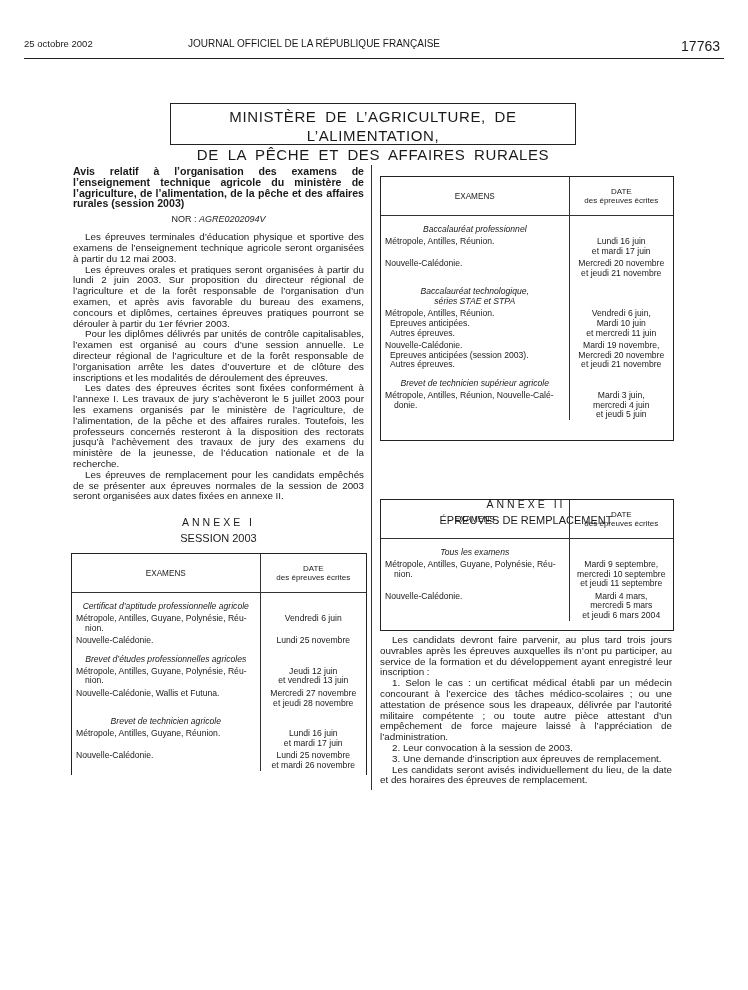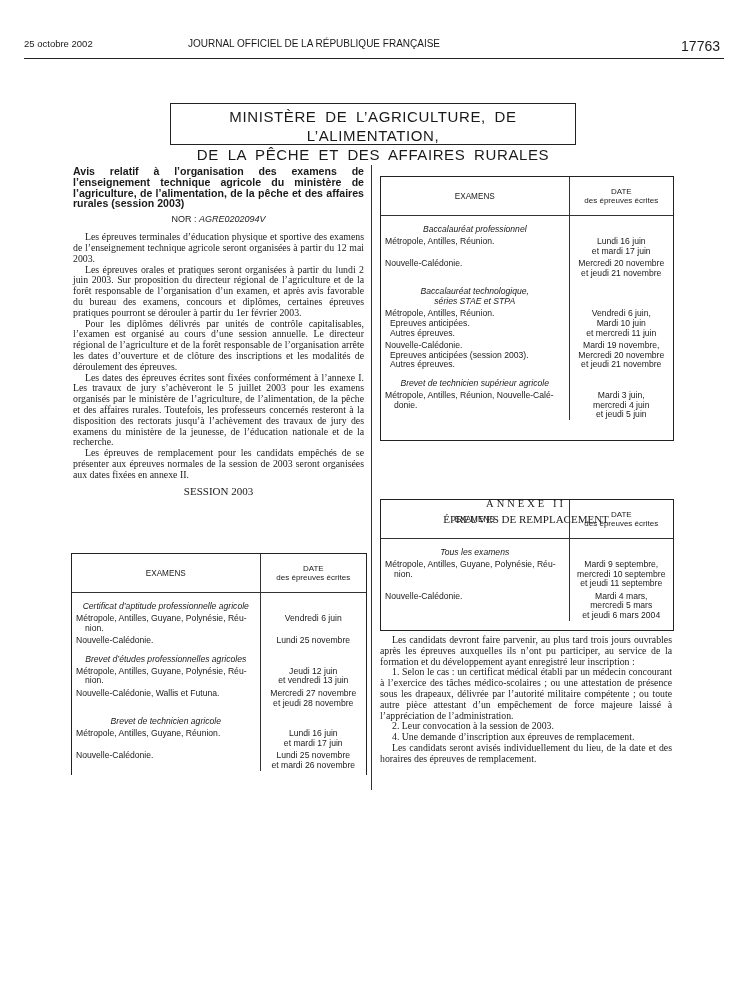--- a/index.html
+++ b/index.html
@@ -1,19 +1,19 @@
 <!DOCTYPE html>
 <html><head>
 <meta charset="utf-8">
 <style>
   html, body { margin: 0; padding: 0; background: #ffffff; }
   body { width: 748px; height: 990px; position: relative; overflow: hidden; color: #1a1a1a; }
   .abs { position: absolute; }
   .sans { font-family: "Liberation Sans", sans-serif; }
-  .serif { font-family: Liberation Serif, serif; }
+  .serif { font-family: Liberation Sans, sans-serif; }
 
   
   #hdr-date { left: 24px; top: 38px; font-size: 9.5px; }
   #hdr-title { left: 0; width: 628px; top: 38px; text-align: center; font-size: 10px; }
   #hdr-page { right: 28px; top: 38px; font-size: 14px; }
   #hdr-rule { left: 24px; width: 700px; top: 58px; border-top: 1.2px solid #222; }
 
   
   #ministry-box { left: 170px; top: 103px; width: 406px; height: 42px; border: 1.3px solid #222;
     font-size: 15px; letter-spacing: 0.6px; text-align: center; line-height: 19px; padding-top: 3px; box-sizing: border-box; word-spacing: 4px; }
@@ -72,20 +72,21 @@
   <div class="title sans">Avis relatif à l’organisation des examens de l’enseignement technique agricole du ministère de l’agriculture, de l’alimentation, de la pêche et des affaires rurales (session 2003)</div>
   <div class="nor sans">
     <span>NOR :</span>
     <i>AGRE0202094V</i>
   </div>
   <p class="para serif">Les épreuves terminales d’éducation physique et sportive des examens de l’enseignement technique agricole seront organisées à partir du 12 mai 2003.</p>
   <p class="para serif">Les épreuves orales et pratiques seront organisées à partir du lundi 2 juin 2003. Sur proposition du directeur régional de l’agriculture et de la forêt responsable de l’organisation d’un examen, et après avis favorable du bureau des examens, concours et diplômes, certaines épreuves pratiques pourront se dérouler à partir du 1er février 2003.</p>
   <p class="para serif">Pour les diplômes délivrés par unités de contrôle capitalisables, l’examen est organisé au cours d’une session annuelle. Le directeur régional de l’agriculture et de la forêt responsable de l’organisation arrête les dates d’ouverture et de clôture des inscriptions et les modalités de déroulement des épreuves.</p>
   <p class="para serif">Les dates des épreuves écrites sont fixées conformément à l’annexe I. Les travaux de jury s’achèveront le 5 juillet 2003 pour les examens organisés par le ministère de l’agriculture, de l’alimentation, de la pêche et des affaires rurales. Toutefois, les professeurs concernés resteront à la disposition des rectorats jusqu’à l’achèvement des travaux de jury des examens du ministère de la jeunesse, de l’éducation nationale et de la recherche.</p>
   <p class="para serif">Les épreuves de remplacement pour les candidats empêchés de se présenter aux épreuves normales de la session de 2003 seront organisées aux dates fixées en annexe II.</p>
+  <div class="annexe serif">ANNEXE I</div>
   <div class="annexe-sub serif">SESSION 2003</div>
 </div>
 
 <div class="tbl-wrap" id="tbl-annexe1">
   <table class="exams">
     <colgroup>
         <col style="width:188px">
         <col>
       </colgroup>
     <tbody>
@@ -218,15 +219,15 @@
       <td class="c2 dates"><span>Mardi 4 mars,</span><br><span>mercredi 5 mars</span><br><span>et jeudi 6 mars 2004</span></td>
     </tr>
   </tbody>
     </table>
 </div>
 
 <div class="abs" id="right-text">
   <p class="para serif">Les candidats devront faire parvenir, au plus tard trois jours ouvrables après les épreuves auxquelles ils n’ont pu participer, au service de la formation et du développement ayant enregistré leur inscription :</p>
   <p class="para serif list-item">1. Selon le cas : un certificat médical établi par un médecin concourant à l’exercice des tâches médico-scolaires ; ou une attestation de présence sous les drapeaux, délivrée par l’autorité militaire compétente ; ou toute autre pièce attestant d’un empêchement de force majeure laissé à l’appréciation de l’administration.</p>
   <p class="para serif list-item">2. Leur convocation à la session de 2003.</p>
-  <p class="para serif list-item">4. Une demande d’inscription aux épreuves de remplacement.</p>
+  <p class="para serif list-item">3. Une demande d’inscription aux épreuves de remplacement.</p>
   <p class="para serif">Les candidats seront avisés individuellement du lieu, de la date et des horaires des épreuves de remplacement.</p>
 </div>
 
 </body></html>

